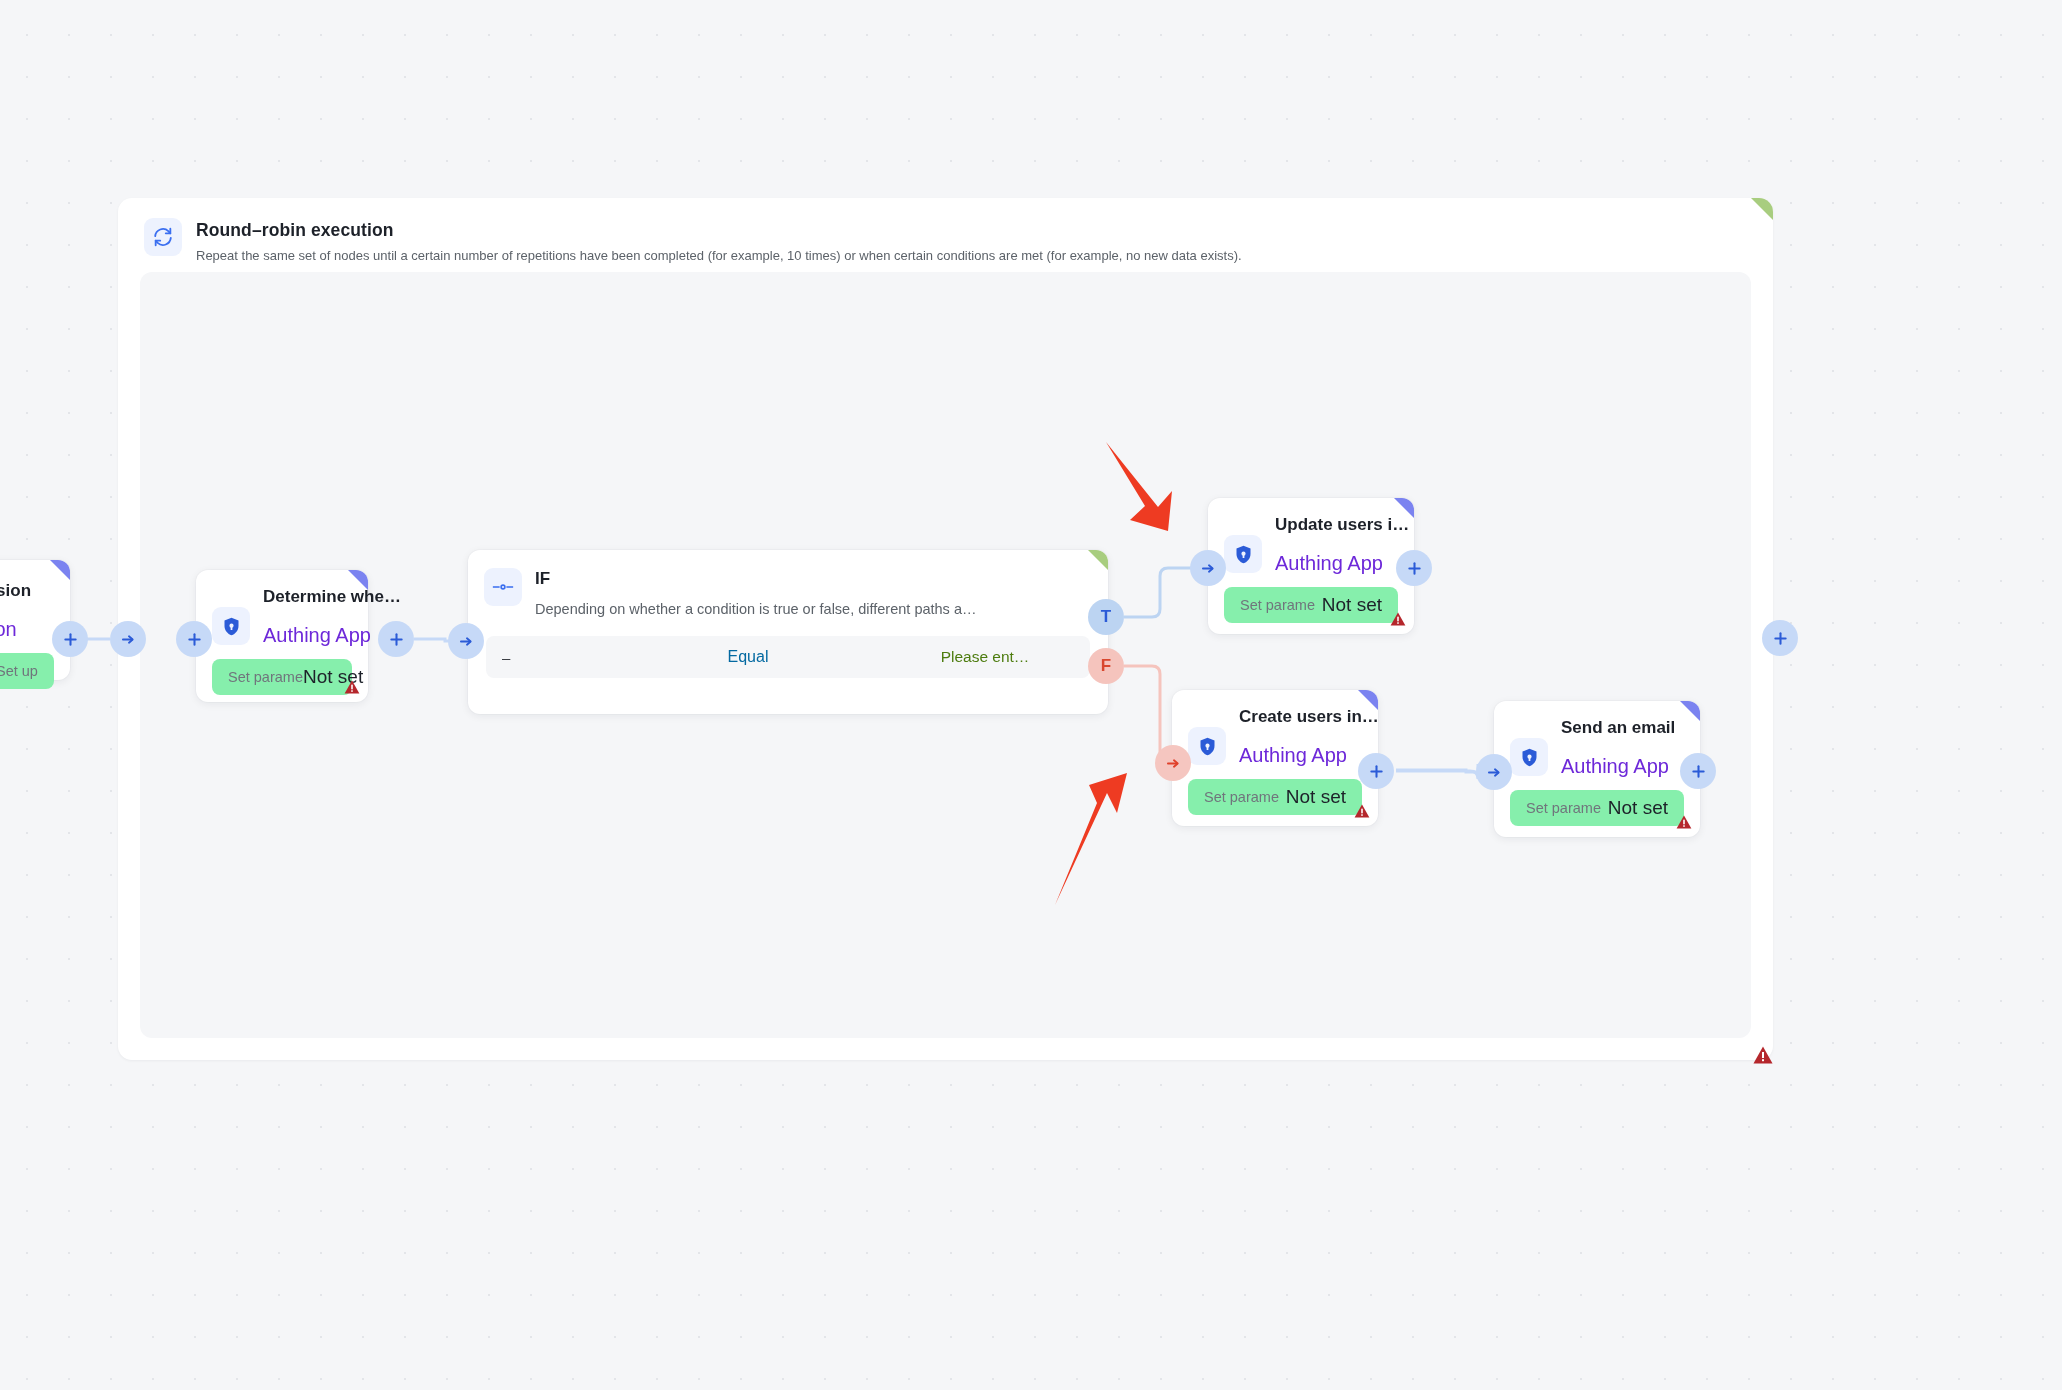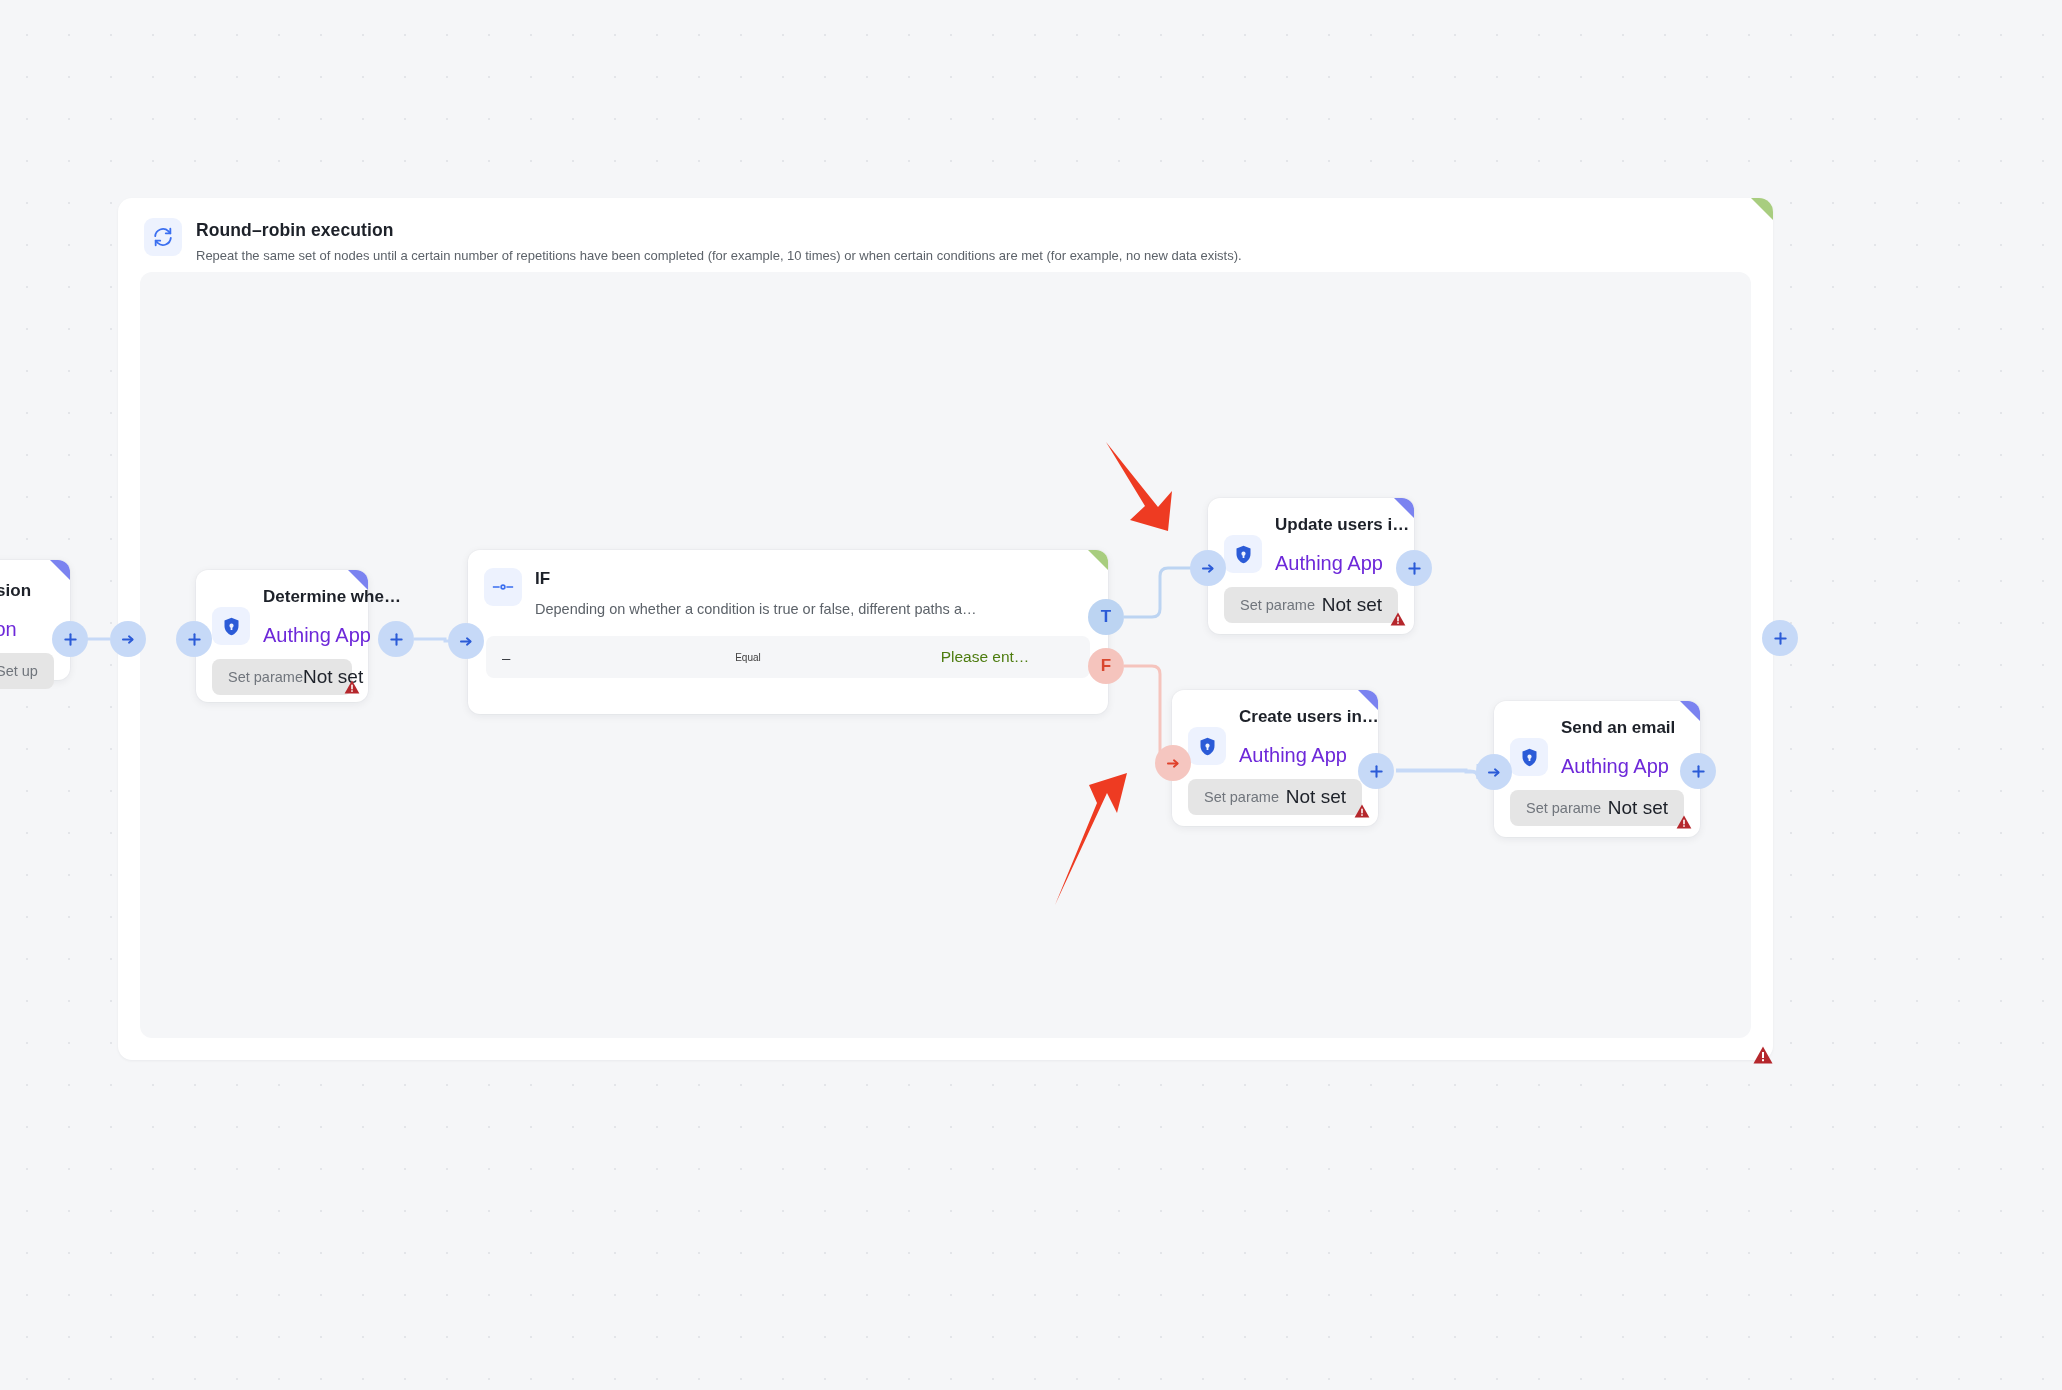--- a/index.html
+++ b/index.html
@@ -99,21 +99,21 @@
   .node-title {
     font-size: 17px; font-weight: 700; color: #1d2129;
     white-space: nowrap; line-height: 22px;
   }
   .node-sub {
     font-size: 20px; color: #6d28d9; line-height: 20px; margin-top: 17px;
     white-space: nowrap;
   }
   .node-param {
     margin: 14px 16px 16px 16px;
-    background: #e5e5e5;
+    background: #86efac;
     border-radius: 8px;
     height: 36px;
     display: flex; align-items: center; justify-content: space-between;
     padding: 0 16px;
   }
   .param-key { font-size: 14.5px; color: #70757c; white-space: nowrap; }
   .param-val { font-size: 19px; color: #1d2129; white-space: nowrap; }
   .node-warn { position: absolute; right: 8px; bottom: 4px; }
 
   
@@ -126,21 +126,21 @@
     white-space: nowrap; margin-top: 9px;
   }
   #node-if .cond-row {
     margin: 16px 18px 0 18px;
     background: #f5f6f8;
     border-radius: 8px;
     height: 42px;
     display: flex; align-items: center;
   }
   .cond-dash { width: 130px; padding-left: 16px; color: #3b3f45; font-size: 15px; }
-  .cond-op { flex: 1; text-align: center; font-size: 10px; color: #404040; }
+  .cond-op { flex: 1; text-align: center; font-size: 16px; color: #0369a1; }
   .cond-val { width: 210px; text-align: center; font-size: 15.5px; color: #4d7c0f; }
 
   
   #node-start   { left: -36px; top: 560px;  width: 106px; height: 120px; }
   #node-det     { left: 196px; top: 570px;  width: 172px; height: 132px; }
   #node-update  { left: 1208px; top: 498px; width: 206px; height: 136px; }
   #node-create  { left: 1172px; top: 690px; width: 206px; height: 136px; }
   #node-email   { left: 1494px; top: 701px; width: 206px; height: 136px; }
 
   #node-start .node-title { font-size: 17px; }

